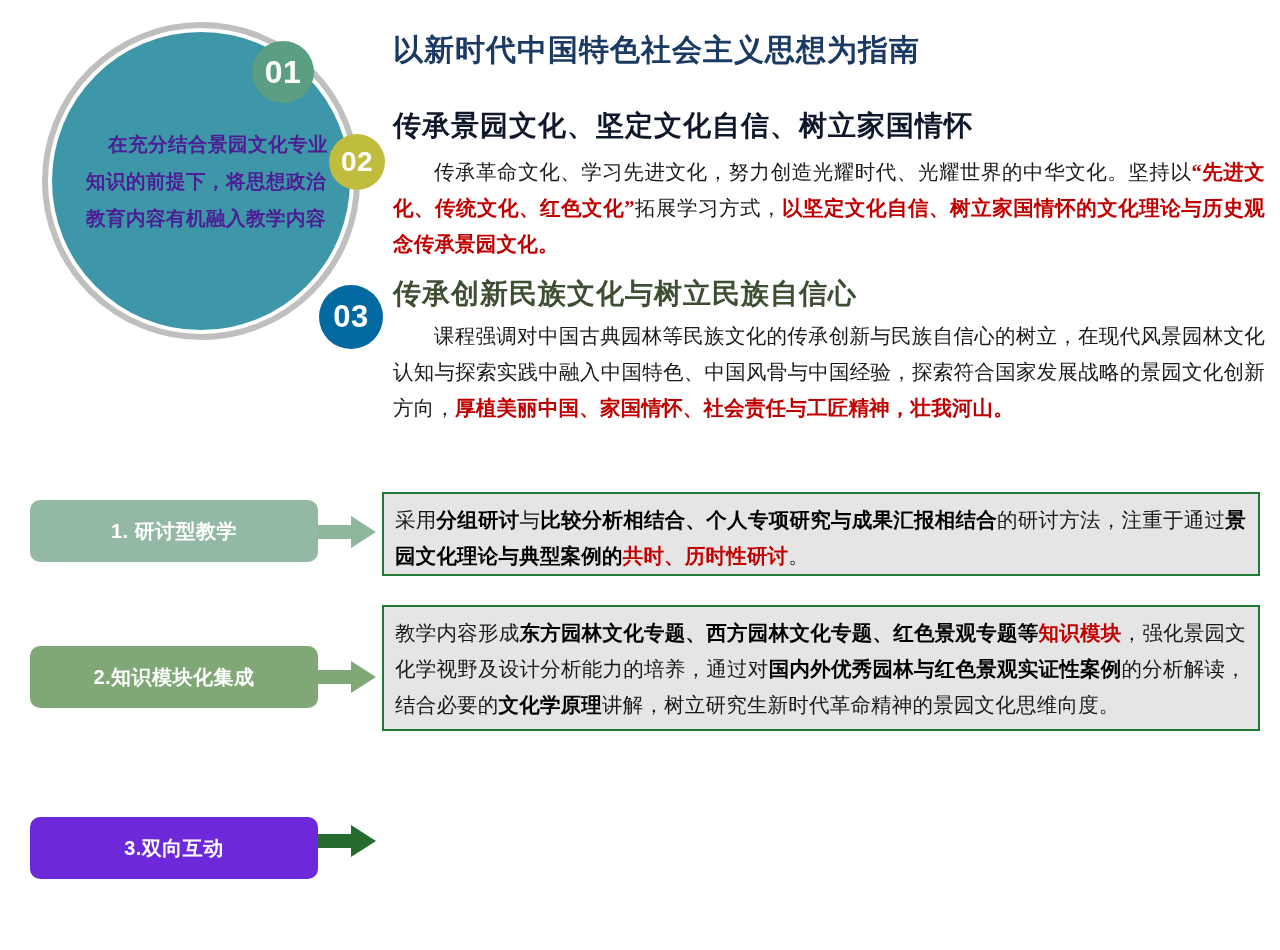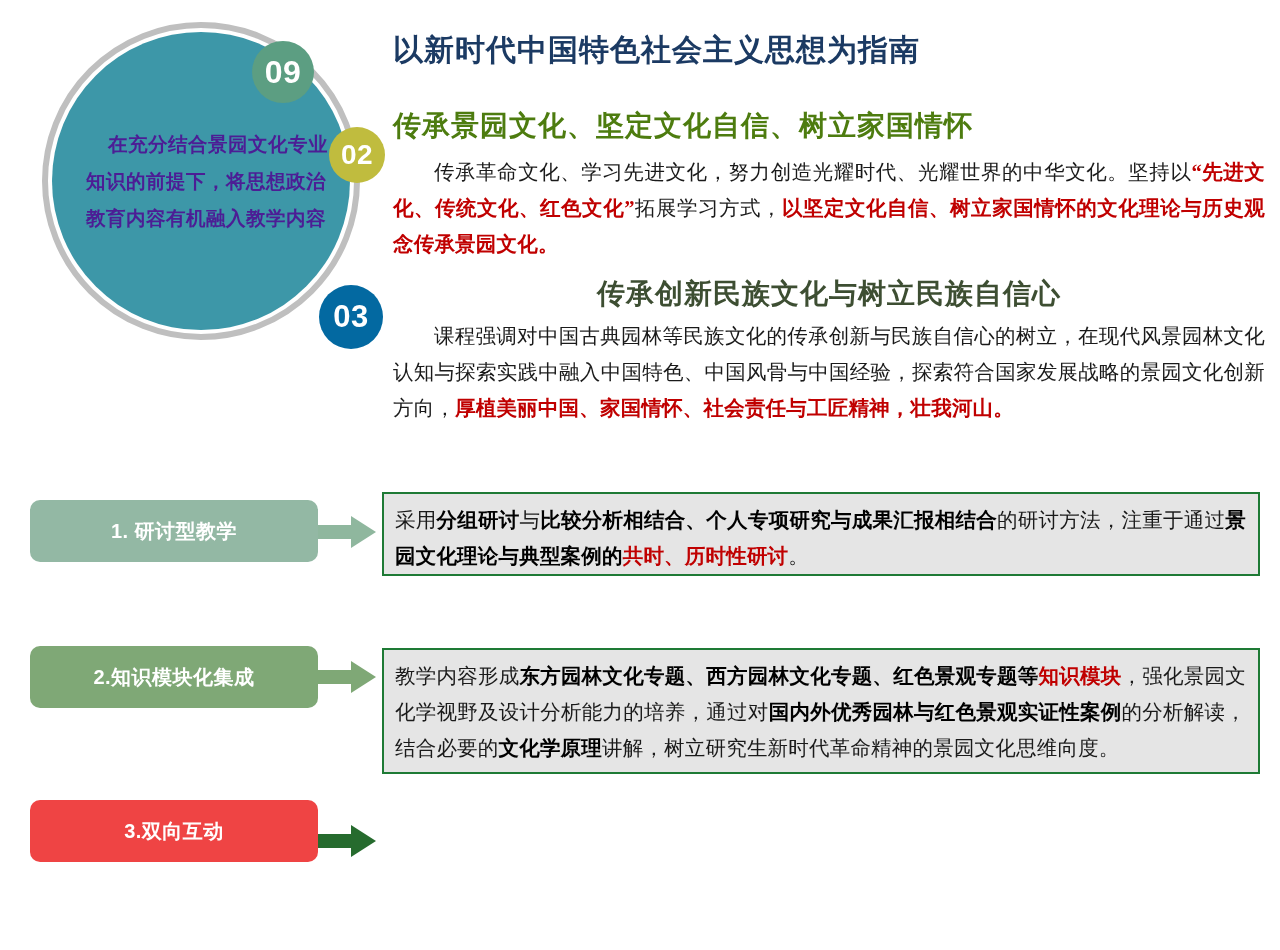--- a/index.html
+++ b/index.html
@@ -76,21 +76,21 @@
   #badge-01 {
     left: 210px;
     top: 19px;
     width: 62px;
     height: 62px;
     background: #5C9E82;
     font-size: 32px;
   }
   #badge-02 {
     left: 287px;
-    top: 105px;
+    top: 112px;
     width: 56px;
     height: 56px;
     background: #C0BC3E;
     font-size: 28px;
   }
   #badge-03 {
     left: 277px;
     top: 263px;
     width: 64px;
     height: 64px;
@@ -108,35 +108,34 @@
 
   .heading-1 {
     color: #1B3A63;
     font-size: 30px;
     font-weight: bold;
     letter-spacing: 1px;
     line-height: 40px;
     margin: 0 0 38px 0;
   }
   .heading-2 {
-    color: #4d7c0f;
+    color: #0f172a;
     font-size: 28px;
     font-weight: bold;
     letter-spacing: 1px;
     line-height: 36px;
     margin: 0 0 10px 0;
   }
   .heading-3 {
     color: #3D4E32;
     font-size: 28px;
     font-weight: bold;
     letter-spacing: 1px;
     line-height: 36px;
     margin: 14px 0 6px 0;
-    text-align: center;
   }
 
   .body-para {
     font-family: "Liberation Serif", "DejaVu Serif", serif;
     font-size: 20.5px;
     line-height: 36px;
     color: #1a1a1a;
     text-indent: 41px;
     margin: 0;
     text-align: justify;
@@ -203,21 +202,21 @@
 <body>
 
 <div id="top-section">
 
   <div id="circle-cluster">
     <div id="circle-ring"></div>
     <div id="main-circle"></div>
     <div id="circle-text">在充分结合景园文化专业知识的前提下，将思想政治教育内容有机融入教学内容</div>
 
     <div class="badge" id="badge-01">
-      <span>09</span>
+      <span>01</span>
     </div>
     <div class="badge" id="badge-02">
       <span>02</span>
     </div>
     <div class="badge" id="badge-03">
       <span>03</span>
     </div>
   </div>
 
   <div id="top-text">
@@ -250,25 +249,25 @@
   </div>
 
   <div class="pill" id="pill-2" style="top:158px; width:288px; height:62px; background:#7FA876;">
     <span>2.知识模块化集成</span>
   </div>
   <div class="arrow-wrap" style="top:173px; height:32px;">
     <svg width="58" height="32" viewBox="0 0 58 32" aria-hidden="true">
       <path d="M0 9 H33 V0 L58 16 L33 32 V23 H0 Z" fill="#7FA876"></path>
     </svg>
   </div>
-  <div class="info-box" style="top:117px; height:126px;margin-top:43px;">
+  <div class="info-box" style="top:117px; height:126px;">
     <p><span>教学内容形成</span><span class="bk">东方园林文化专题、西方园林文化专题、红色景观专题等</span><span class="red">知识模块</span><span>，强化景园文化学视野及设计分析能力的培养，通过对</span><span class="bk">国内外优秀园林与红色景观实证性案例</span><span>的分析解读，结合必要的</span><span class="bk">文化学原理</span><span>讲解，树立研究生新时代革命精神的景园文化思维向度。</span></p>
   </div>
 
-  <div class="pill" id="pill-3" style="top:312px; width:288px; height:62px; background:#ef4444;">
+  <div class="pill" id="pill-3" style="top:329px; width:288px; height:62px; background:#6d28d9;">
     <span>3.双向互动</span>
   </div>
   <div class="arrow-wrap" style="top:337px; height:32px;">
     <svg width="58" height="32" viewBox="0 0 58 32" aria-hidden="true">
       <path d="M0 9 H33 V0 L58 16 L33 32 V23 H0 Z" fill="#266B2E"></path>
     </svg>
   </div>
 
 </div>
 

